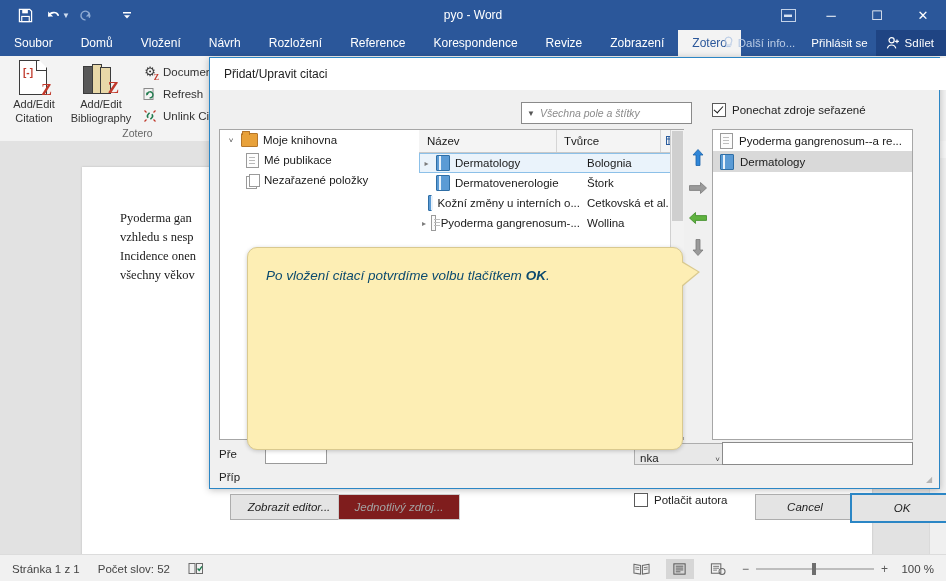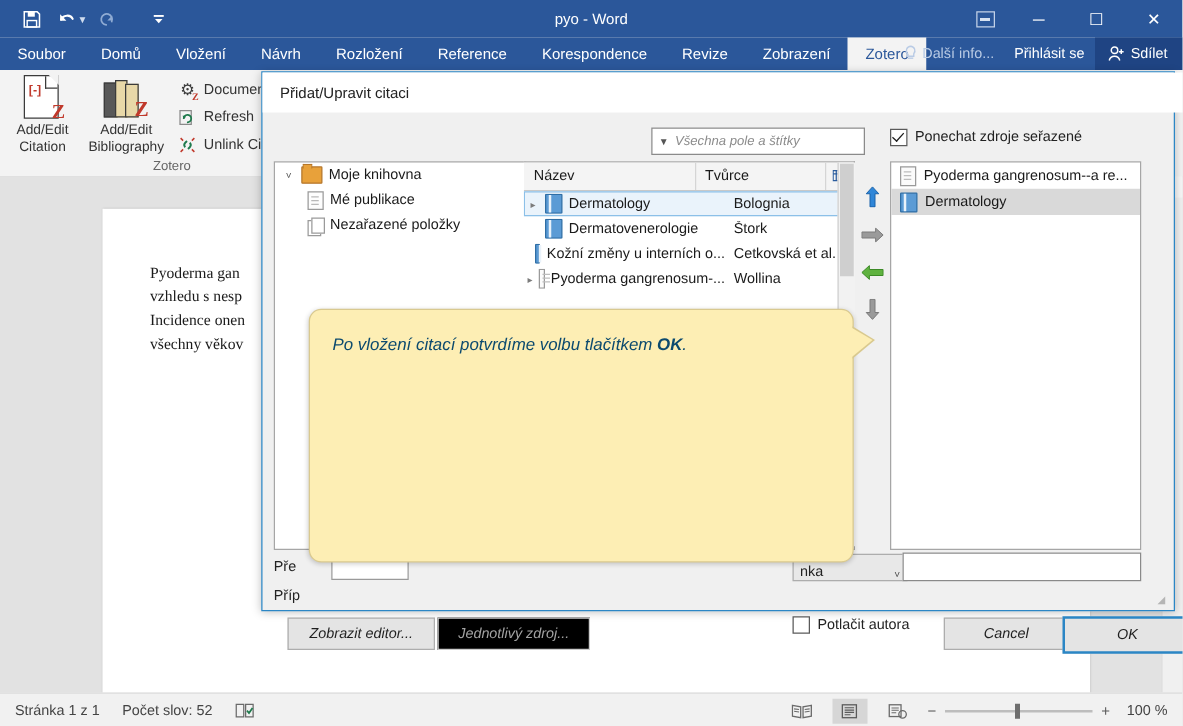--- a/index.html
+++ b/index.html
@@ -141,21 +141,21 @@
   .fmt1{left:9px;top:358px;}
   .fmt2{left:9px;top:381px;}
   .prefix-in{position:absolute;left:55px;top:353px;width:60px;height:19px;background:#fff;border:1px solid #9a9a9a;}
   .locator{position:absolute;left:424px;top:353px;width:80px;height:20px;background:#e8e8e8;border:1px solid #adadad;display:flex;align-items:flex-end;padding:0 5px;font-size:11.5px;color:#222;}
   .locator .cv{margin-left:auto;font-size:8px;color:#444;}
   .locfield{position:absolute;left:512px;top:352px;width:189px;height:21px;background:#fff;border:1px solid #8a8a8a;}
   .suppress{position:absolute;left:424px;top:380px;display:flex;align-items:center;gap:6px;font-size:11.5px;color:#222;margin-top:23px;}
   .cbx-e{width:12px;height:12px;border:1px solid #5a5a5a;background:#fff;}
 
   .btn{height:24px;min-width:78px;padding:0 10px;background:#e4e4e4;border:1px solid #adadad;font-size:11.5px;color:#1f1f1f;display:flex;align-items:center;justify-content:center;font-style:italic;}
-  .btn.disabled{color:#a3a3a3;background:#000000;border-color:#cccccc;margin-left:12px;}
+  .btn.disabled{color:#a3a3a3;background:#7f1d1d;border-color:#cccccc;}
   .btn.default{border:2px solid #2b86c5;background:#e4e4e4;}
   .b-editor{position:absolute;left:20px;top:404px;min-width:96px;}
   .b-single{position:absolute;left:128px;top:404px;min-width:100px;}
   .b-cancel{position:absolute;left:545px;top:404px;width:78px;}
   .b-ok{position:absolute;left:640px;top:403px;width:80px;height:26px;}
   .grip{position:absolute;right:3px;bottom:2px;width:10px;height:10px;color:#b5b5b5;font-size:8px;}
 
   
   .callout{position:absolute;left:247px;top:247px;width:434px;height:201px;background:#fdeeb4;border:1px solid #d9c98f;border-radius:10px;box-shadow:0 1px 4px rgba(0,0,0,.2);}
   .callout .txt{padding:14px 18px 0 18px;font-size:13.5px;line-height:23.5px;color:#1a1a1a;}

